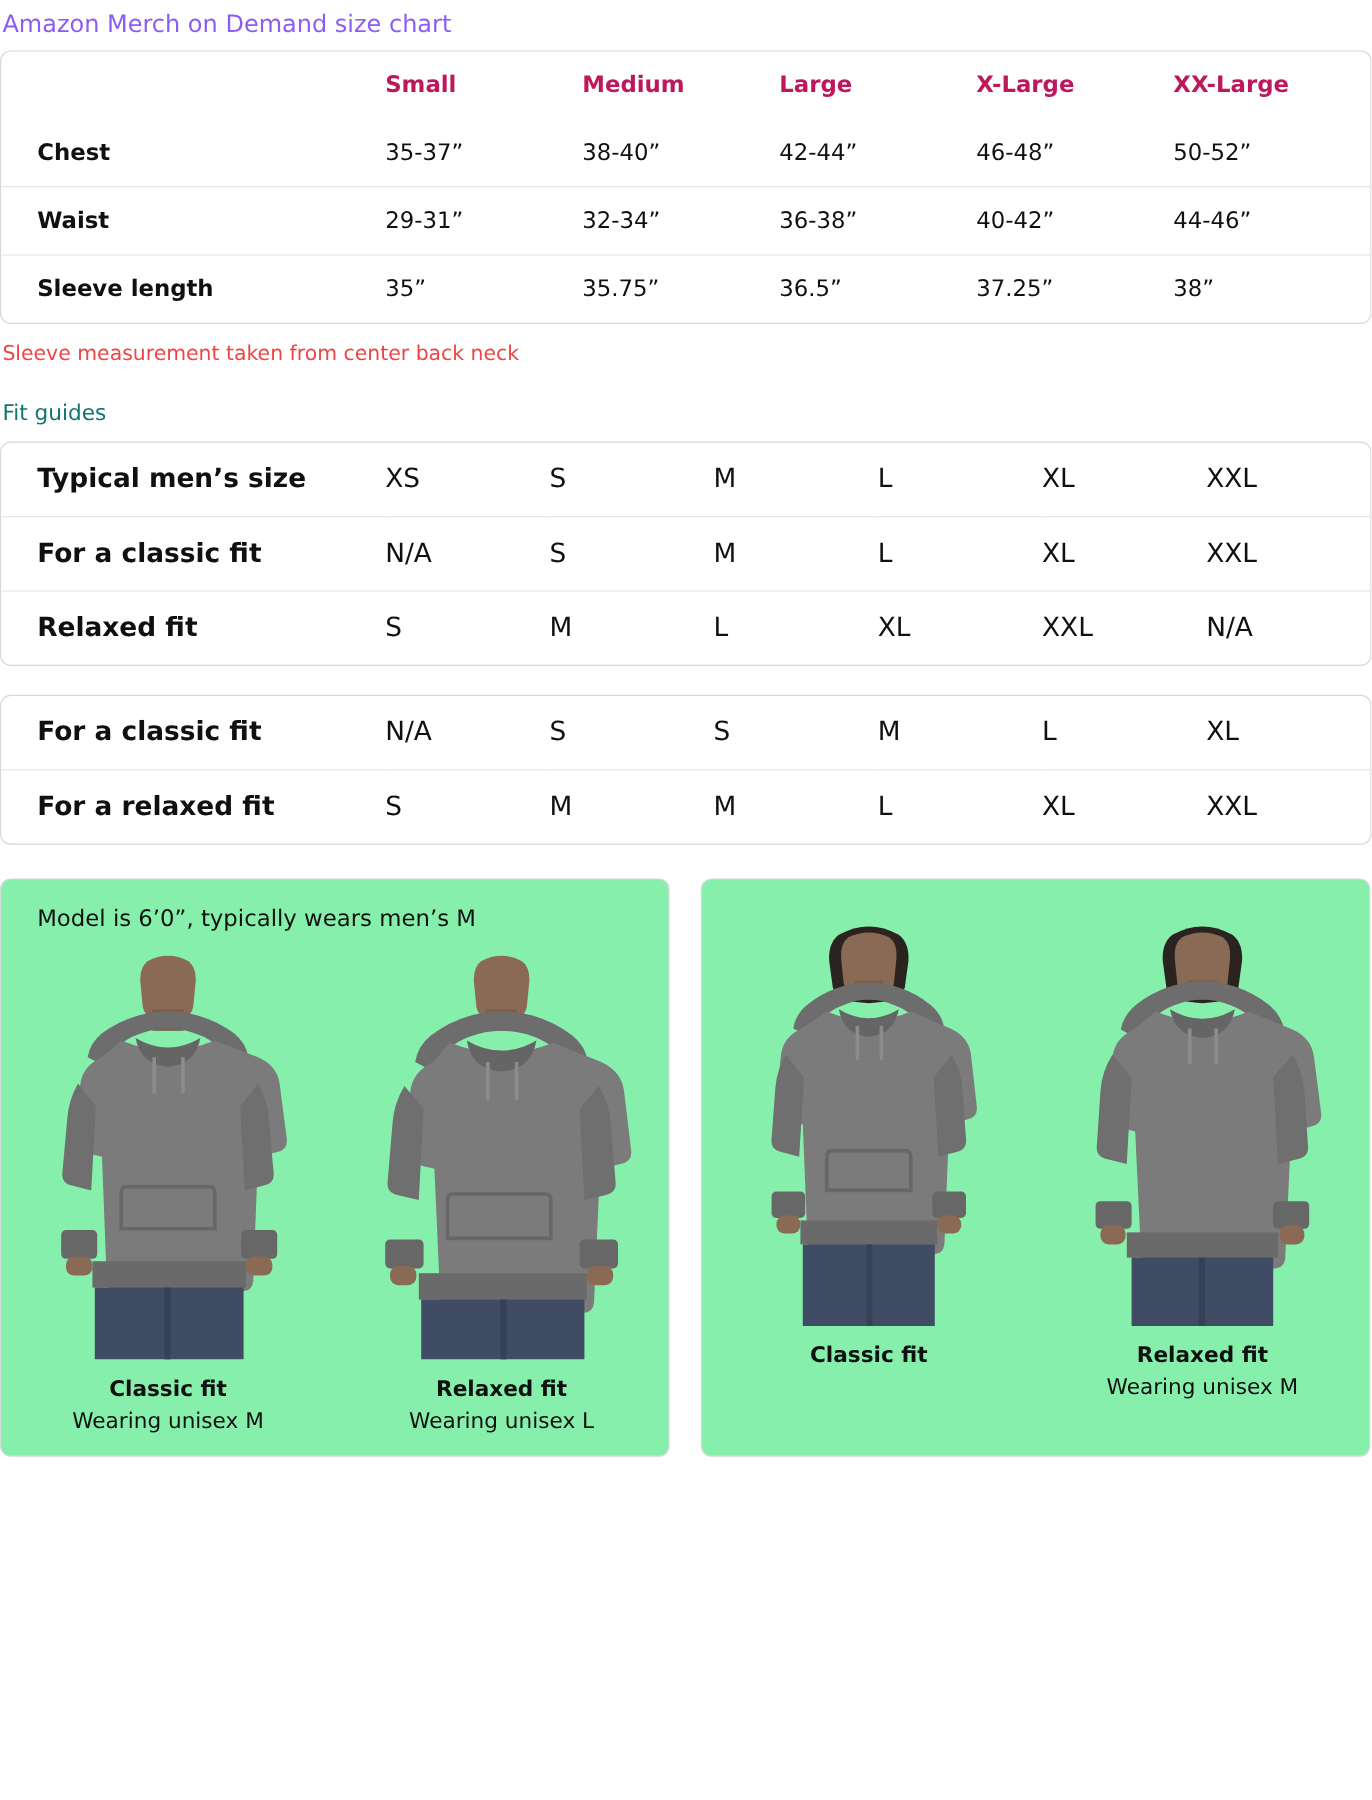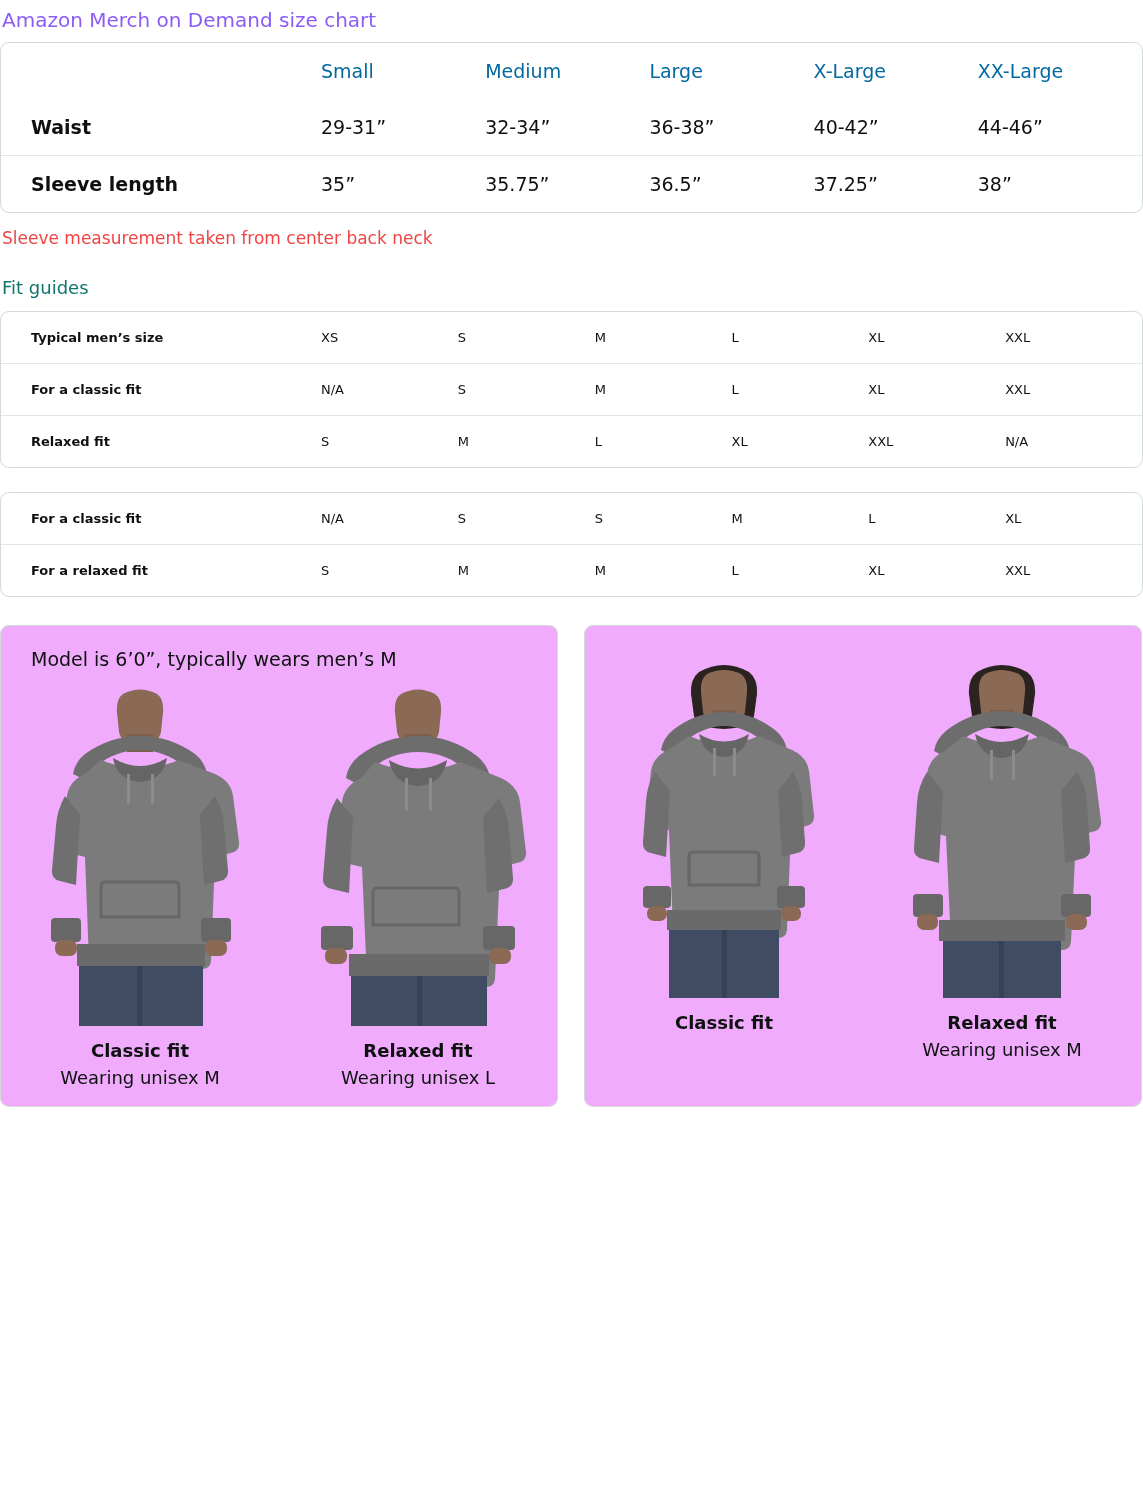--- a/index.html
+++ b/index.html
@@ -47,40 +47,40 @@
   }
   .size-table tr:last-child th, .size-table tr:last-child td {
     border-bottom: none;
   }
   .size-table th.rowhead {
     font-weight: 700;
     padding-left: 30px;
     width: 320px;
   }
   .size-table thead th {
-    font-weight: 400;
-    color: #0369a1;
+    font-weight: 700;
+    color: #be185d;
   }
   .size-table thead th.corner { width: 320px; }
   .note {
     font-size: 17px;
     line-height: 22px;
     padding: 14px 0 0 2px;
     color: #ef4444;
   }
   .section-label {
     font-size: 18px;
     line-height: 22px;
     padding: 28px 0 12px 2px;
     color: #0f766e;
   }
   .fit-table th, .fit-table td {
     text-align: left;
     padding: 18px 10px 18px 0;
-    font-size: 13px;
+    font-size: 22px;
     font-weight: 400;
     border-bottom: 1px solid #e3e6e6;
     vertical-align: middle;
   }
   .fit-table tr:last-child th, .fit-table tr:last-child td {
     border-bottom: none;
   }
   .fit-table th.rowhead {
     font-weight: 700;
     padding-left: 30px;
@@ -90,21 +90,21 @@
   .models {
     display: flex;
     gap: 26px;
     margin-top: 28px;
   }
   .model-card {
     border: 1px solid #d5d9d9;
     border-radius: 9px;
     width: 558px;
     padding: 22px 0 18px 0;
-    background: #f0abfc;
+    background: #86efac;
   }
   .model-caption {
     font-size: 19px;
     padding: 0 0 6px 30px;
     color: #0f1111;
   }
   .figure-row {
     display: flex;
   }
   .figure {
@@ -141,20 +141,28 @@
         <tr>
           <th class="corner"></th>
           <th>Small</th>
           <th>Medium</th>
           <th>Large</th>
           <th>X-Large</th>
           <th>XX-Large</th>
         </tr>
       </thead>
       <tbody>
+        <tr>
+          <th class="rowhead">Chest</th>
+          <td>35-37”</td>
+          <td>38-40”</td>
+          <td>42-44”</td>
+          <td>46-48”</td>
+          <td>50-52”</td>
+        </tr>
         <tr>
           <th class="rowhead">Waist</th>
           <td>29-31”</td>
           <td>32-34”</td>
           <td>36-38”</td>
           <td>40-42”</td>
           <td>44-46”</td>
         </tr>
         <tr>
           <th class="rowhead">Sleeve length</th>

